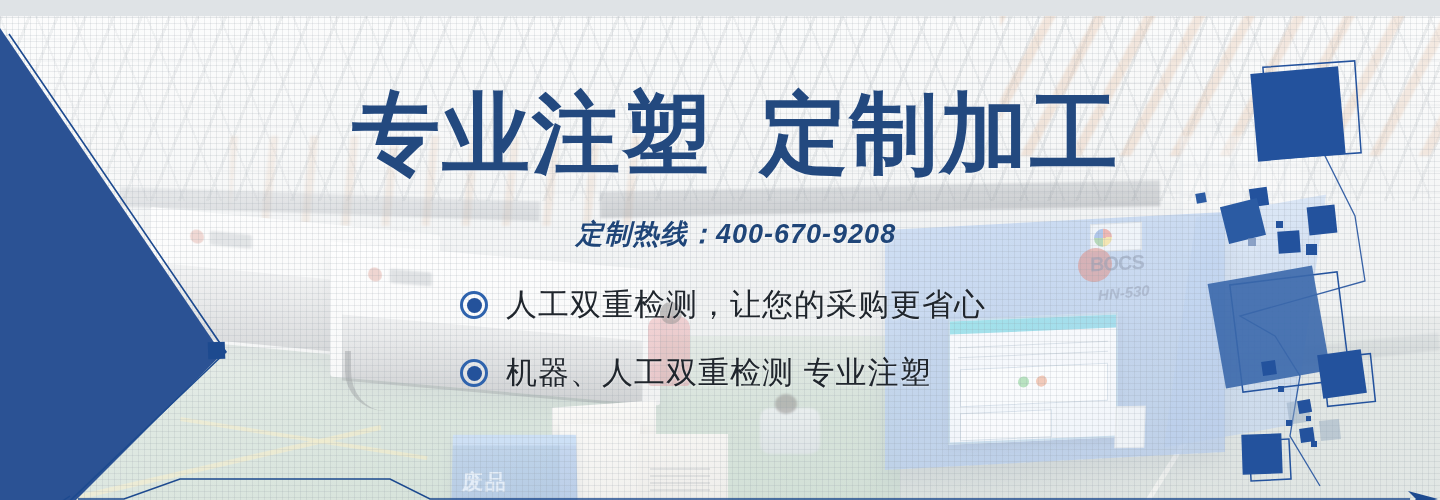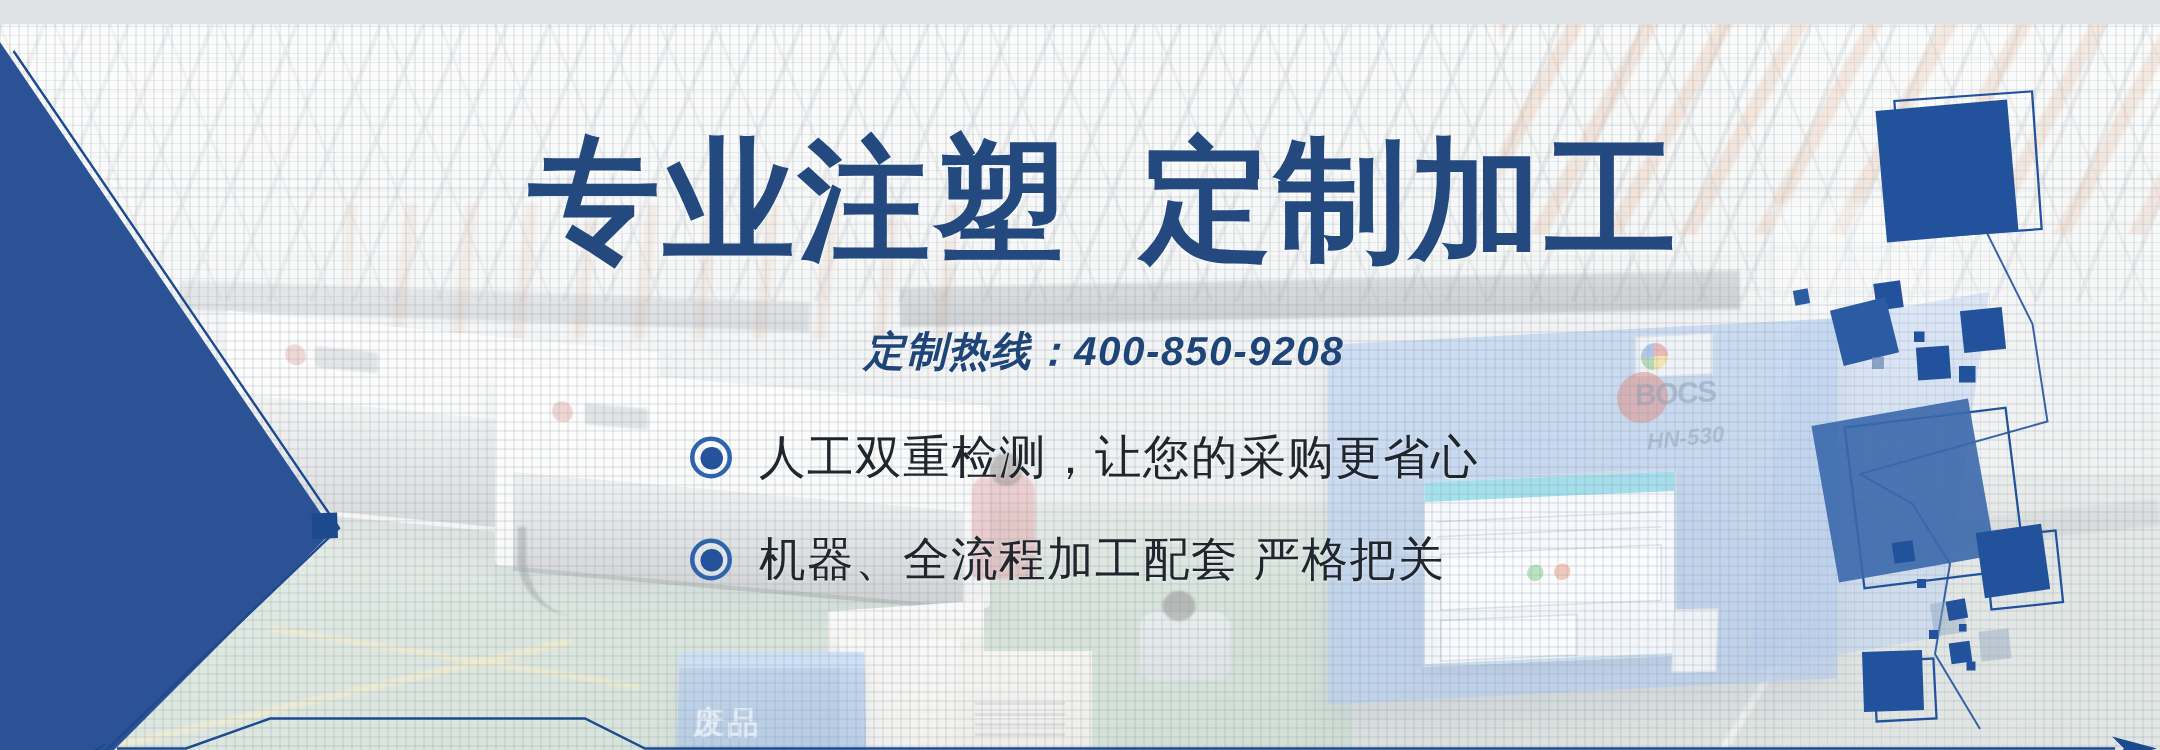--- a/index.html
+++ b/index.html
@@ -458,27 +458,27 @@
 
       <rect x="70" y="424" width="40" height="40" fill="none" stroke="#23529d" stroke-width="1.5" transform="rotate(-3 90 444)"></rect>
       <rect x="62" y="418" width="40" height="40" fill="#23529d" transform="rotate(-2 82 438)"></rect>
     </svg>
   </div>
 
   <div class="content">
 
     <div class="headline"><span>专业注塑</span><span class="gap"></span><span>定制加工</span></div>
 
-    <div class="subline">定制热线：400-850-9208</div>
+    <div class="subline">定制热线：400-670-9208</div>
 
     <div class="bullet-row b1">
       <span class="bullet-icon"></span>
       <span class="bullet-text">人工双重检测，让您的采购更省心</span>
     </div>
 
     <div class="bullet-row b2">
       <span class="bullet-icon"></span>
-      <span class="bullet-text">机器、全流程加工配套 严格把关</span>
+      <span class="bullet-text">机器、人工双重检测 专业注塑</span>
     </div>
 
   </div>
 
 </div>
 
 </body></html>

